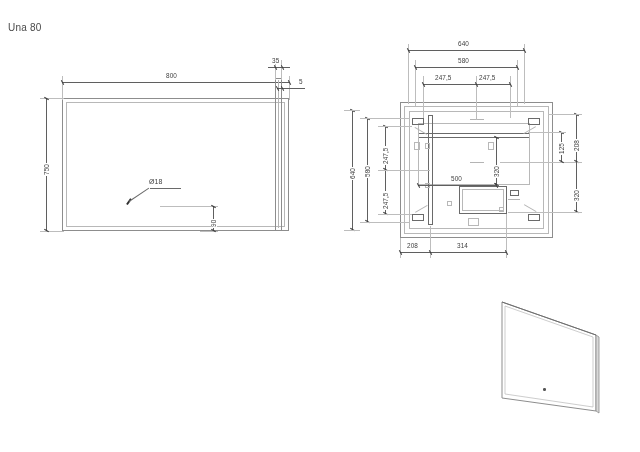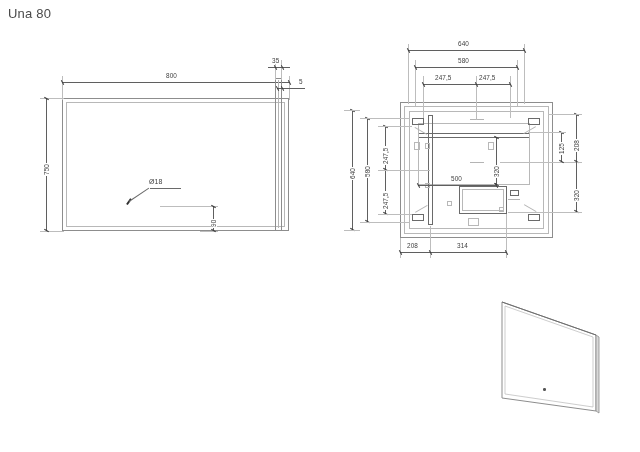--- a/index.html
+++ b/index.html
@@ -5,22 +5,22 @@
   html,body{margin:0;padding:0;background:#ffffff;}
   body{
     width:640px;height:452px;position:relative;overflow:hidden;
     font-family:"Liberation Sans", sans-serif;
     color:#3a3a3a;
   }
   #sheet{position:absolute;inset:0;}
 
   
   .title{
-    position:absolute;left:8px;top:6px;
-    font-size:13px;letter-spacing:.2px;color:#4a4a4a;
+    position:absolute;left:8px;top:22px;
+    font-size:10px;letter-spacing:.2px;color:#4a4a4a;
     white-space:nowrap;
   }
 
   
   .ln{position:absolute;background:#8d8d8d;}      
   .ln.h{height:1px;}
   .ln.v{width:1px;}
   .ln.lt{background:#b4b4b4;}                      
   .ln.dk{background:#5f5f5f;}
 

